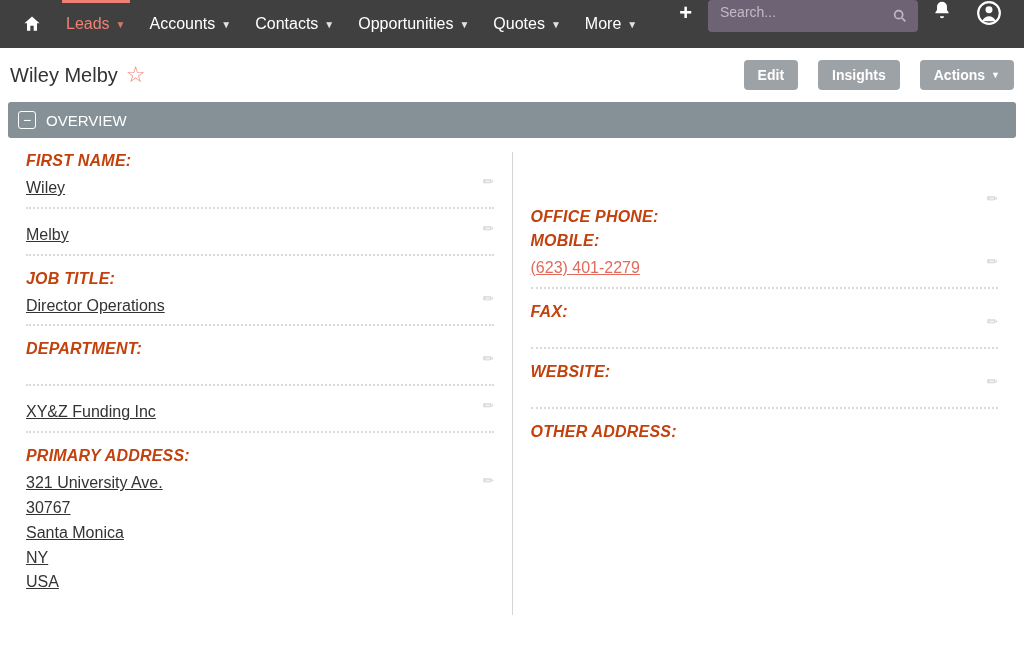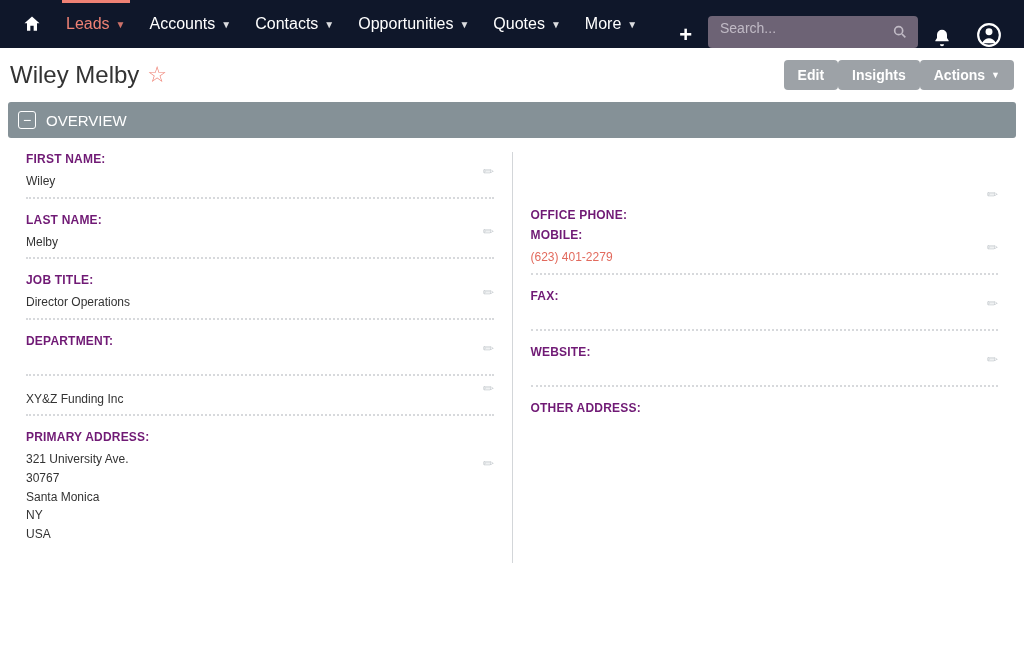--- a/index.html
+++ b/index.html
@@ -1,23 +1,23 @@
 <!DOCTYPE html>
 <html><head>
   <meta charset="utf-8">
   <style>
     * { box-sizing: border-box; margin: 0; padding: 0; }
     body { font-family: -apple-system, BlinkMacSystemFont, "Segoe UI", Helvetica, Arial, sans-serif; background: #fff; color: #333; width: 1024px; }
 
     
     .topbar {
-      background: #0f172a;
+      background: #404040;
       height: 48px;
       display: flex;
-      align-items: flex-end;
+      align-items: flex-start;
       padding: 0 12px;
       gap: 4px;
     }
     .home-icon {
       color: #fff;
       padding: 0 10px;
       display: flex;
       align-items: center;
       height: 100%;
       cursor: pointer;
@@ -84,40 +84,40 @@
       align-items: center;
     }
 
     
     .page-header {
       display: flex;
       align-items: center;
       padding: 12px 10px 12px 10px;
     }
     .page-title {
-      font-size: 24px;
+      font-size: 20px;
       font-weight: 400;
       color: #333;
     }
     .star-icon {
       margin-left: 8px;
       color: #ef8174;
       font-size: 22px;
       cursor: pointer;
     }
     .header-spacer { flex: 1; }
     .btn {
       background: #9da2a7;
       color: #fff;
       border: none;
       border-radius: 4px;
       padding: 7px 14px;
       font-size: 14px;
       font-weight: 600;
-      margin-left: 0;
+      margin-left: 20px;
       cursor: pointer;
       display: inline-flex;
       align-items: center;
       gap: 6px;
     }
     .btn .caret-down { font-size: 9px; }
 
     
     .overview-bar {
       background: #859197;
@@ -154,35 +154,37 @@
       flex: 1;
       padding: 0 18px;
     }
     .col-left { border-right: 1px solid #d3d6d9; }
 
     .field {
       margin-bottom: 6px;
       position: relative;
     }
     .field-label {
-      color: #701a75;
-      font-size: 12px;
+      color: #c2410c;
+      font-size: 16px;
       font-weight: 700;
       letter-spacing: 0.2px;
       margin-bottom: 6px;
+      font-style: italic;
     }
     .field-value {
       color: #333;
-      font-size: 12px;
+      font-size: 16px;
       line-height: 1.55;
       min-height: 22px;
       padding-bottom: 6px;
       border-bottom: 2px dotted #d7d9dc;
       margin-bottom: 14px;
       white-space: pre-line;
+      text-decoration: underline;
     }
     .field-value.link { color: #e26a5d; cursor: pointer; }
     .pencil {
       position: absolute;
       right: 0;
       bottom: 20px;
       color: #c8cdd1;
       font-size: 13px;
       cursor: pointer;
       transform: rotate(-45deg);
@@ -273,21 +275,20 @@
 <div class="panel">
   <div class="col col-left">
 
     <div class="field">
       <div class="field-label">FIRST NAME:</div>
       <div class="field-value">Wiley</div>
       <span class="pencil">✎</span>
     </div>
 
     <div class="field">
-      <div class="field-label">LAST NAME:</div>
       <div class="field-value">Melby</div>
       <span class="pencil">✎</span>
     </div>
 
     <div class="field">
       <div class="field-label">JOB TITLE:</div>
       <div class="field-value">Director Operations</div>
       <span class="pencil">✎</span>
     </div>
 

